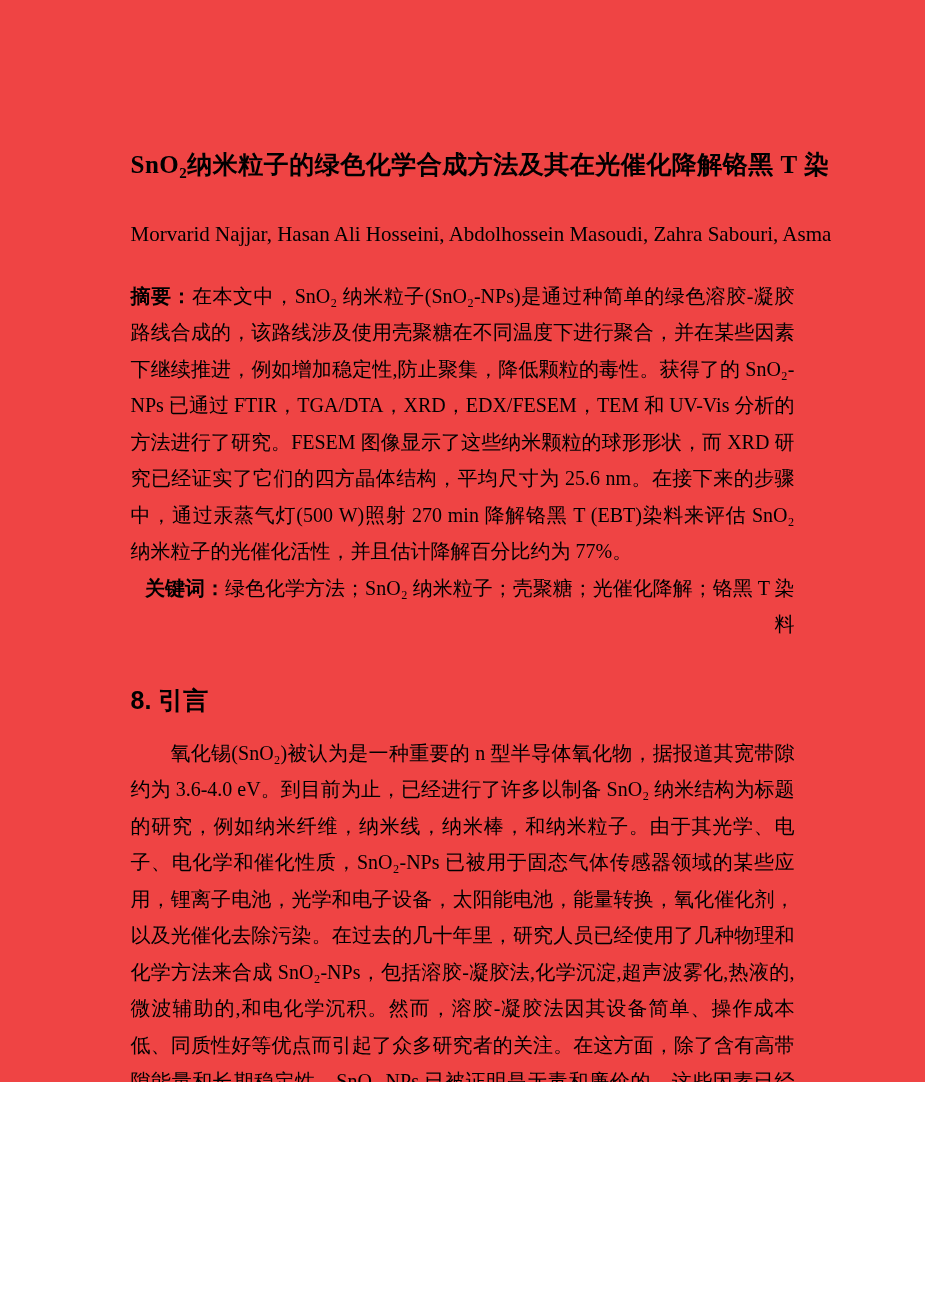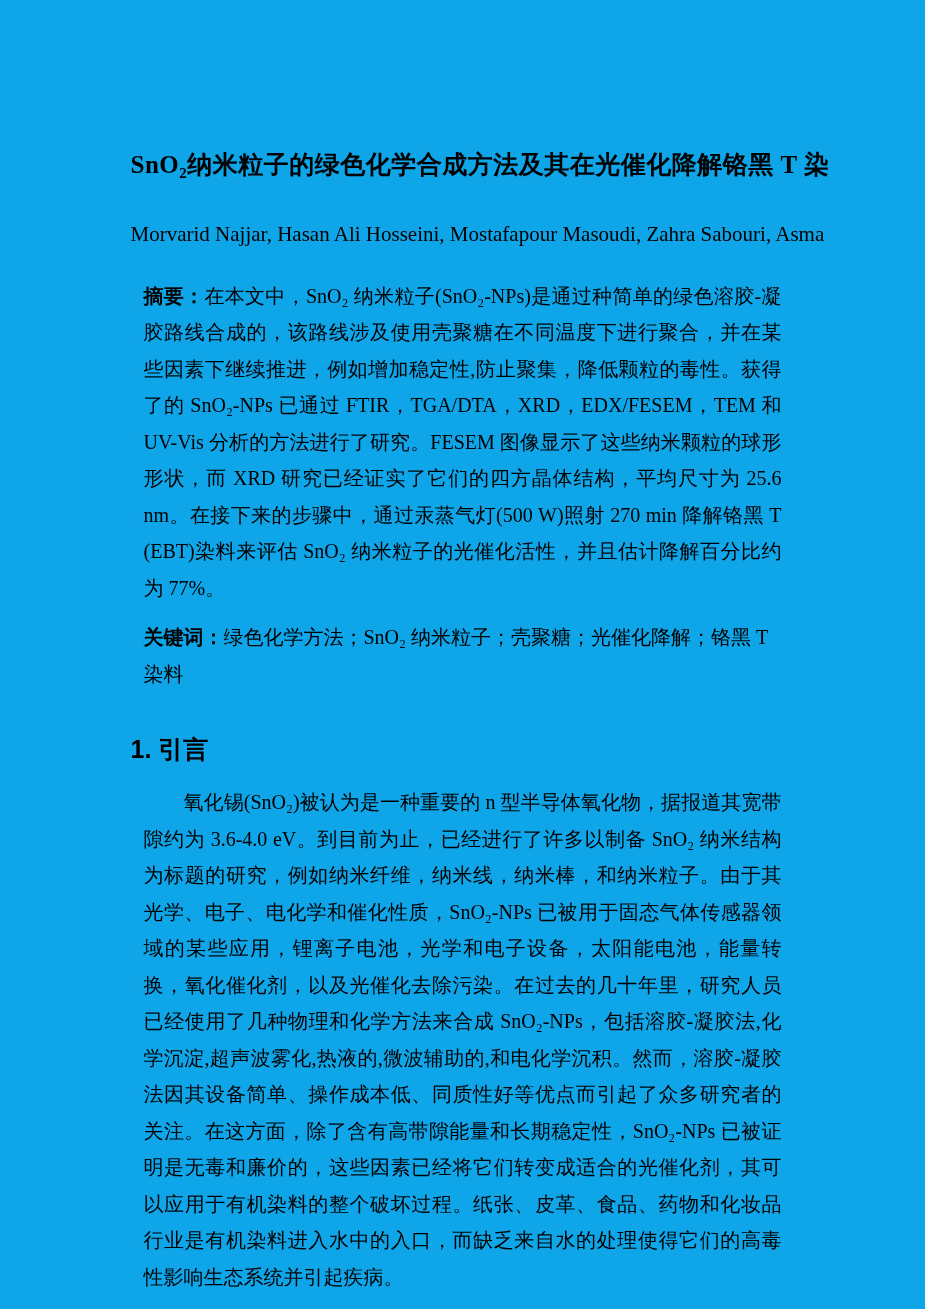--- a/index.html
+++ b/index.html
@@ -1,22 +1,22 @@
 <!DOCTYPE html>
 <html lang="zh"><head>
 <meta charset="utf-8">
 <style>
   * { box-sizing: border-box; }
   html, body { margin: 0; padding: 0; background: #ffffff; }
   .page {
     position: relative;
     width: 925px;
-    height: 1309px;
+    height: 1082px;
     margin: 0 auto;
-    background: #0ea5e9;
+    background: #ef4444;
     color: #000000;
     overflow: hidden;
     font-family: "Liberation Serif", "DejaVu Serif", serif;
   }
   .content {
     width: 664px;
     margin: 0 auto;
     padding-top: 118px;
   }
   .title {
@@ -38,24 +38,24 @@
     font-weight: normal;
   }
   .authors .aline {
     display: block;
     white-space: nowrap;
   }
   .para {
     font-size: 20px;
     line-height: 36.5px;
     text-align: justify;
-    margin: 13px;
+    margin: 0;
   }
   .abstract { margin-top: 16px; }
-  .keywords { margin-top: 0; text-align: left; }
+  .keywords { margin-top: 0; text-align: right; }
   .bold-label { font-weight: bold; }
   .section-heading {
     margin: 40px 0 0 0;
     font-family: "Liberation Sans", "DejaVu Sans", sans-serif;
     font-weight: bold;
     font-size: 25px;
     line-height: 34px;
   }
   .intro {
     margin-top: 18px;
@@ -66,25 +66,25 @@
 <body>
 
 <div class="page">
   <div class="content">
 
     <h1 class="title">
       <span class="tline">SnO₂纳米粒子的绿色化学合成方法及其在光催化降解铬黑 T 染</span>
     </h1>
 
     <p class="authors">
-      <span class="aline">Morvarid Najjar, Hasan Ali Hosseini, Mostafapour Masoudi, Zahra Sabouri, Asma</span>
+      <span class="aline">Morvarid Najjar, Hasan Ali Hosseini, Abdolhossein Masoudi, Zahra Sabouri, Asma</span>
     </p>
 
     <p class="para abstract"><span class="bold-label">摘要：</span><span>在本文中，SnO₂ 纳米粒子(SnO₂-NPs)是通过种简单的绿色溶胶-凝胶路线合成的，该路线涉及使用壳聚糖在不同温度下进行聚合，并在某些因素下继续推进，例如增加稳定性,防止聚集，降低颗粒的毒性。获得了的 SnO₂-NPs 已通过 FTIR，TGA/DTA，XRD，EDX/FESEM，TEM 和 UV-Vis 分析的方法进行了研究。FESEM 图像显示了这些纳米颗粒的球形形状，而 XRD 研究已经证实了它们的四方晶体结构，平均尺寸为 25.6 nm。在接下来的步骤中，通过汞蒸气灯(500 W)照射 270 min 降解铬黑 T (EBT)染料来评估 SnO₂ 纳米粒子的光催化活性，并且估计降解百分比约为 77%。</span></p>
 
     <p class="para keywords"><span class="bold-label">关键词：</span><span>绿色化学方法；SnO₂ 纳米粒子；壳聚糖；光催化降解；铬黑 T 染料</span></p>
 
-    <h2 class="section-heading">1. 引言</h2>
+    <h2 class="section-heading">8. 引言</h2>
 
     <p class="para intro">氧化锡(SnO₂)被认为是一种重要的 n 型半导体氧化物，据报道其宽带隙约为 3.6-4.0 eV。到目前为止，已经进行了许多以制备 SnO₂ 纳米结构为标题的研究，例如纳米纤维，纳米线，纳米棒，和纳米粒子。由于其光学、电子、电化学和催化性质，SnO₂-NPs 已被用于固态气体传感器领域的某些应用，锂离子电池，光学和电子设备，太阳能电池，能量转换，氧化催化剂，以及光催化去除污染。在过去的几十年里，研究人员已经使用了几种物理和化学方法来合成 SnO₂-NPs，包括溶胶-凝胶法,化学沉淀,超声波雾化,热液的,微波辅助的,和电化学沉积。然而，溶胶-凝胶法因其设备简单、操作成本低、同质性好等优点而引起了众多研究者的关注。在这方面，除了含有高带隙能量和长期稳定性，SnO₂-NPs 已被证明是无毒和廉价的，这些因素已经将它们转变成适合的光催化剂，其可以应用于有机染料的整个破坏过程。纸张、皮革、食品、药物和化妆品行业是有机染料进入水中的入口，而缺乏来自水的处理使得它们的高毒性影响生态系统并引起疾病。</p>
 
   </div>
 </div>
 
 </body></html>

